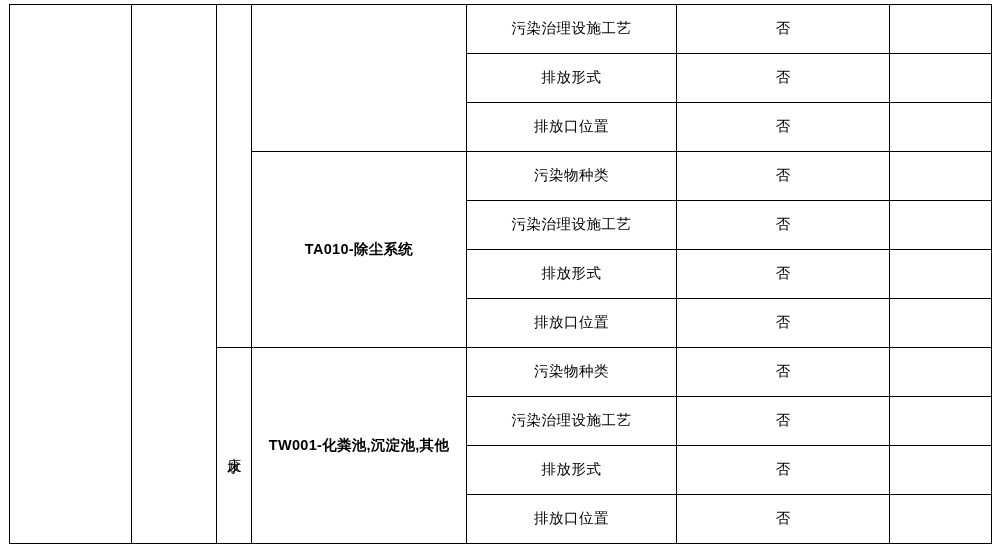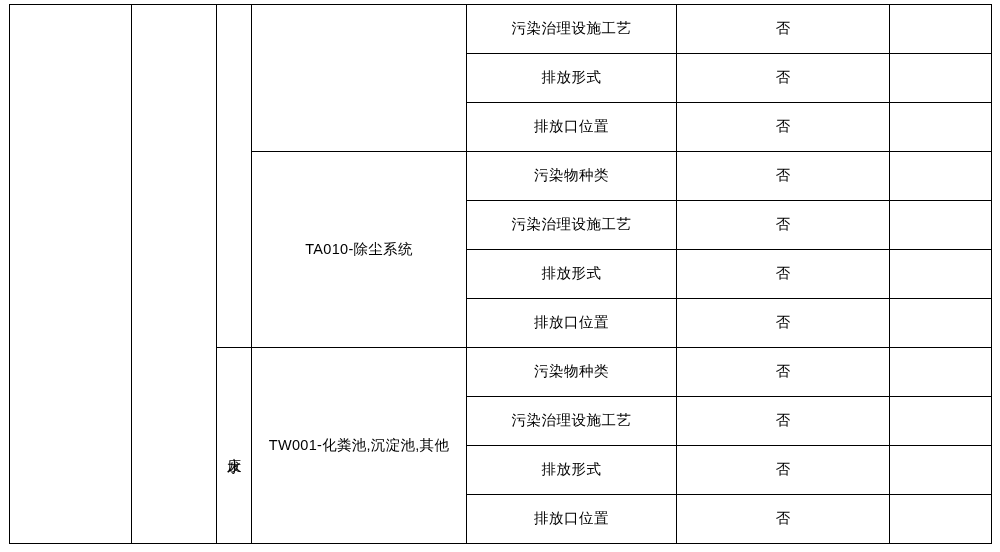--- a/index.html
+++ b/index.html
@@ -57,20 +57,21 @@
   }
   .vert-text {
     writing-mode: vertical-rl;
     text-orientation: upright;
     letter-spacing: 2px;
     display: inline-block;
     line-height: 1.15;
   }
   .facility-label {
     letter-spacing: 0.3px;
+    font-weight: bold;
   }
   .empty-cell { }
 </style>
 </head>
 <body>
 
 <div class="sheet">
   <table class="doc-table">
     <colgroup>
       <col class="c1">

